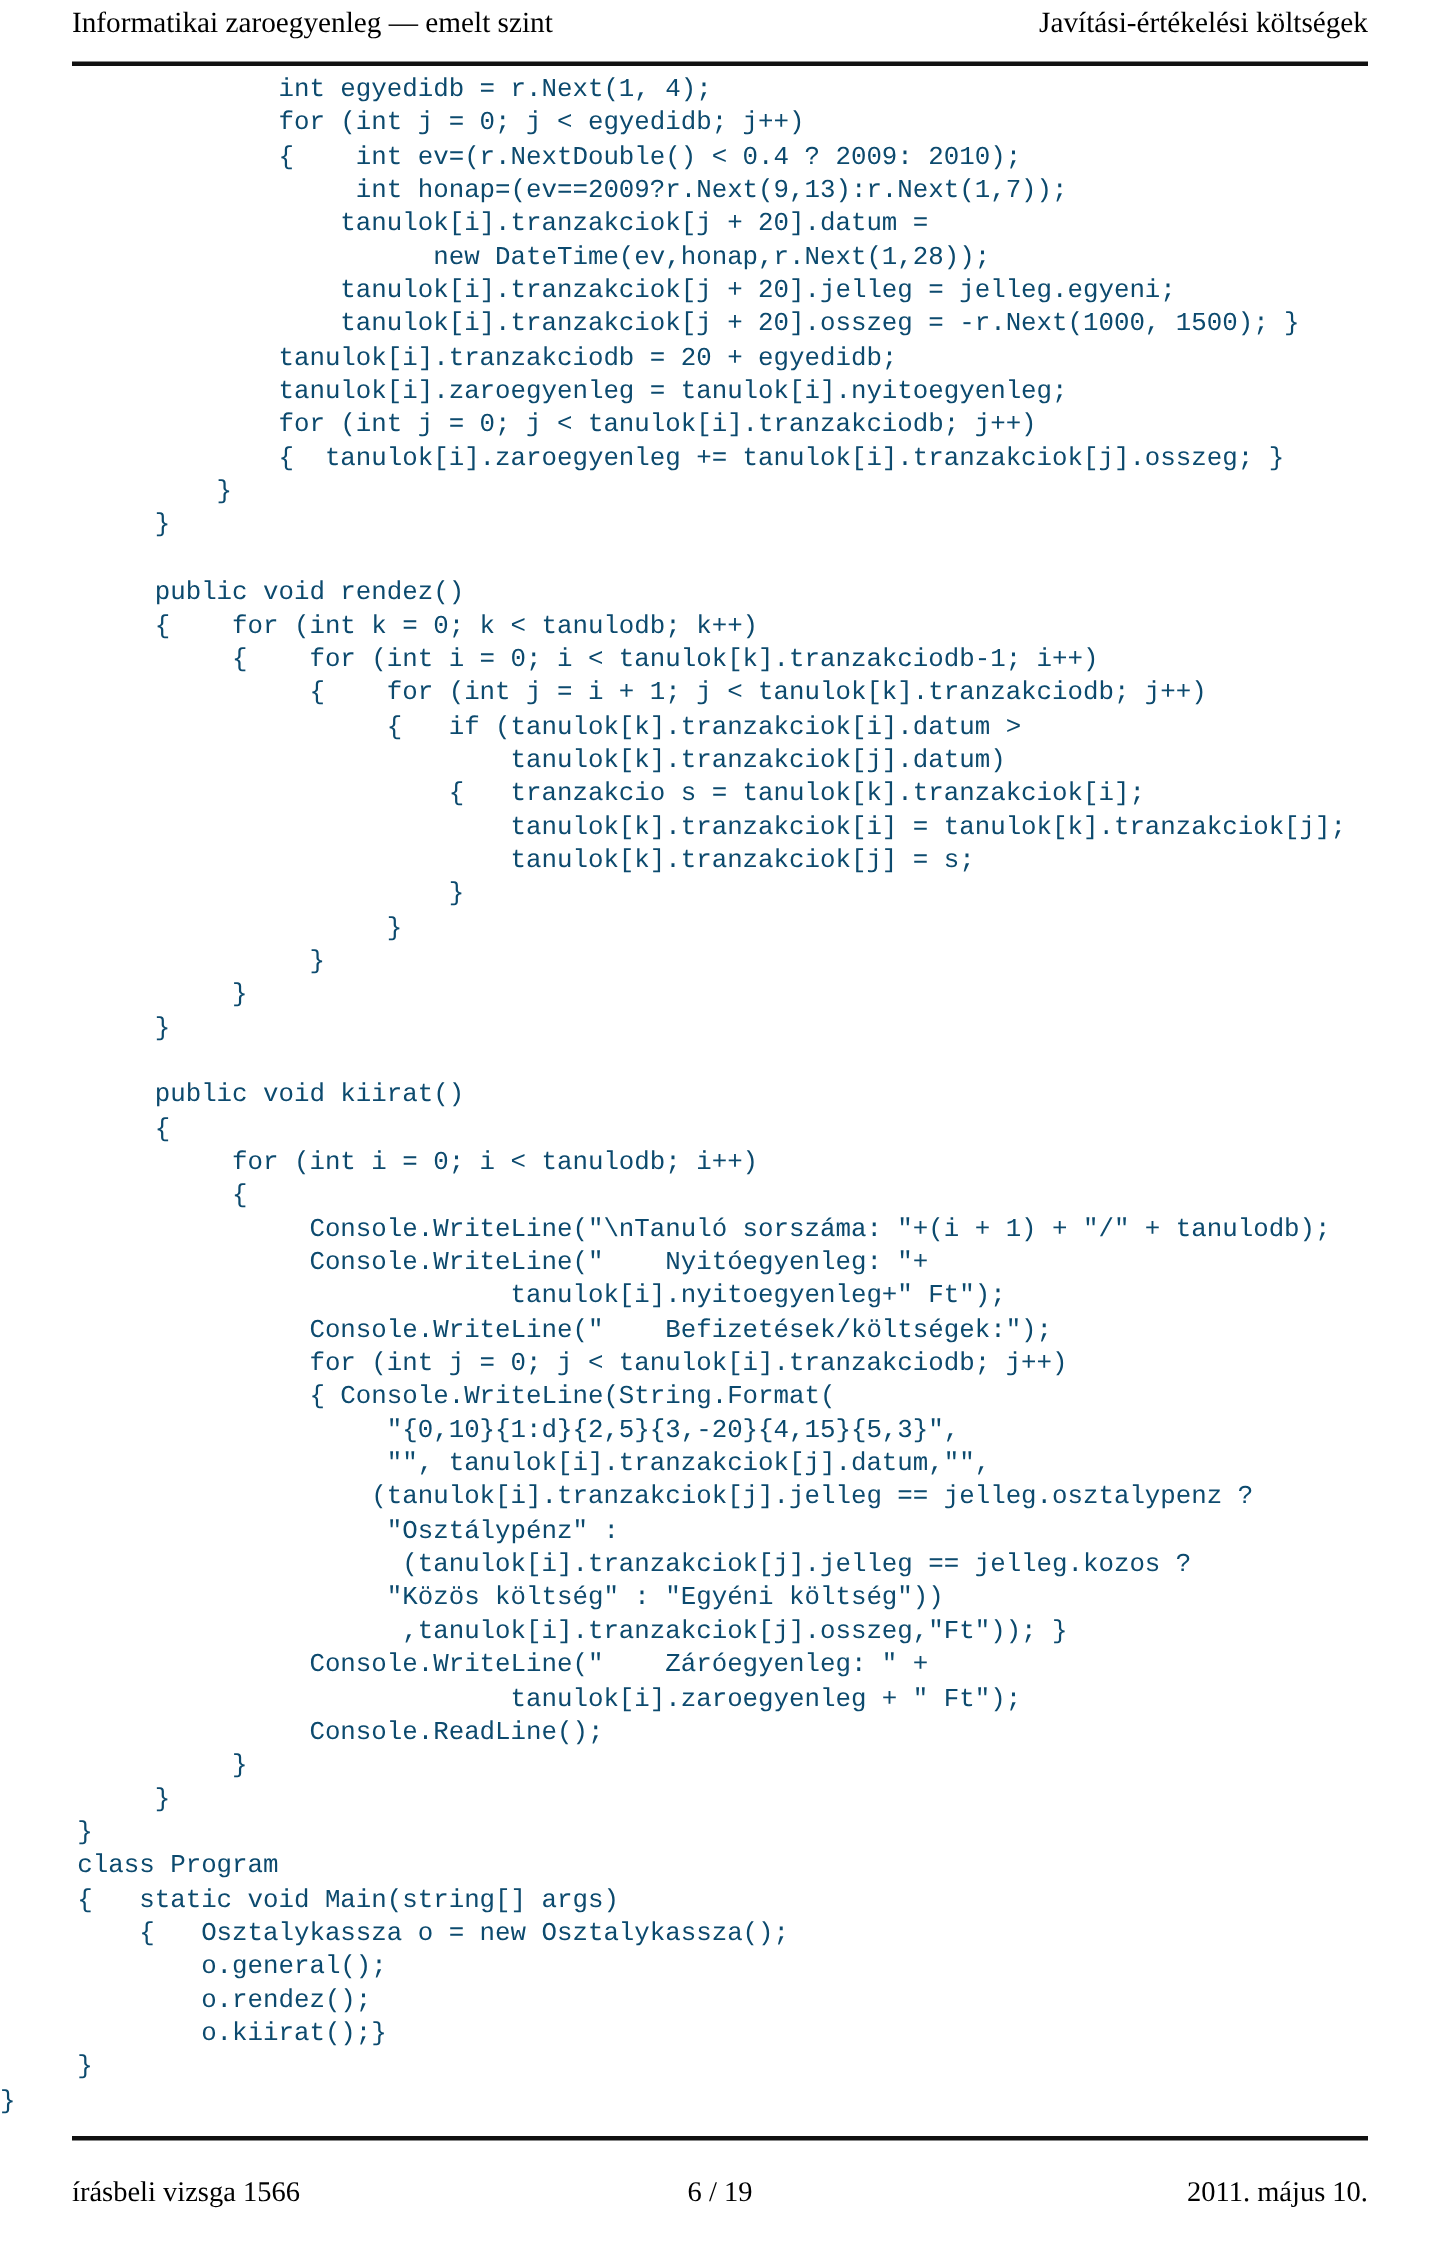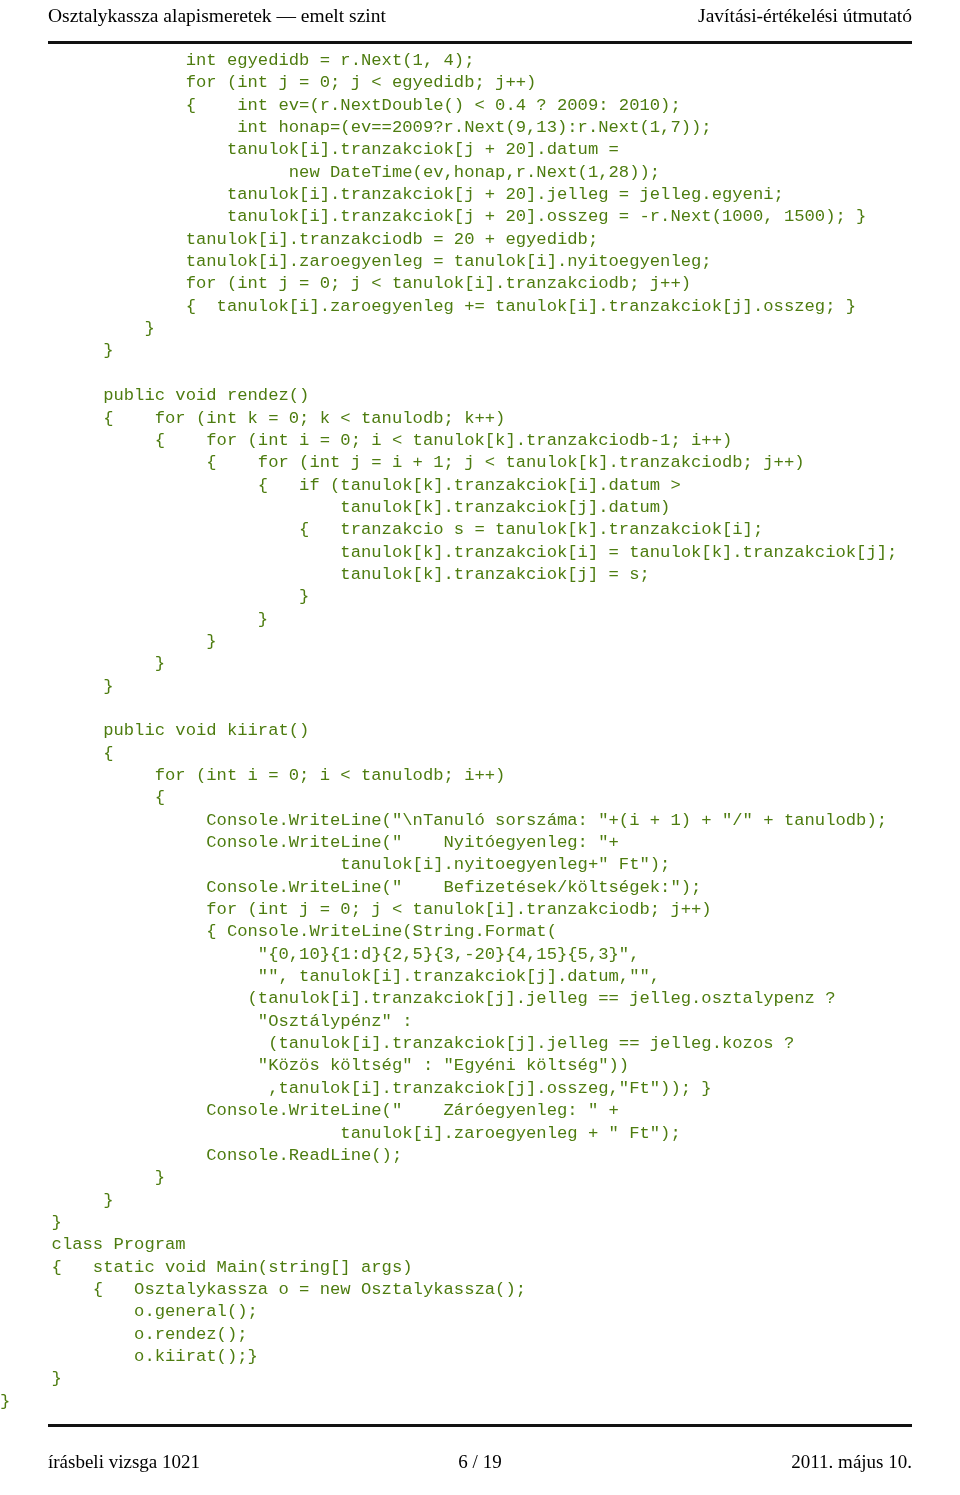--- a/index.html
+++ b/index.html
@@ -81,45 +81,45 @@
   .code-block {
     position: absolute;
     left: 0px;
     top: 50px;
     width: 960px;
     font-family: "Liberation Mono", "DejaVu Sans Mono", monospace;
     font-size: 17.2px;
     line-height: 22.35px;
     letter-spacing: 0px;
     white-space: pre;
-    color: #4d7c0f;
+    color: #0c4a6e;
   }
   .code-line {
     display: block;
     height: 22.35px;
     white-space: pre;
     font-family: "Liberation Mono", "DejaVu Sans Mono", monospace;
   }
   .code-line.blank { color: transparent; }
 </style>
 </head>
 <body>
 
 <div class="page">
 
   <div class="page-header">
-    <span class="hdr-left">Osztalykassza alapismeretek — emelt szint</span>
-    <span class="hdr-right">Javítási-értékelési útmutató</span>
+    <span class="hdr-left">Informatikai zaroegyenleg — emelt szint</span>
+    <span class="hdr-right">Javítási-értékelési költségek</span>
   </div>
 
   <hr class="rule rule-top">
 
   <div class="code-block" id="code-block"><div class="code-line">                  int egyedidb = r.Next(1, 4);</div><div class="code-line">                  for (int j = 0; j &lt; egyedidb; j++)</div><div class="code-line">                  {    int ev=(r.NextDouble() &lt; 0.4 ? 2009: 2010);</div><div class="code-line">                       int honap=(ev==2009?r.Next(9,13):r.Next(1,7));</div><div class="code-line">                      tanulok[i].tranzakciok[j + 20].datum =</div><div class="code-line">                            new DateTime(ev,honap,r.Next(1,28));</div><div class="code-line">                      tanulok[i].tranzakciok[j + 20].jelleg = jelleg.egyeni;</div><div class="code-line">                      tanulok[i].tranzakciok[j + 20].osszeg = -r.Next(1000, 1500); }</div><div class="code-line">                  tanulok[i].tranzakciodb = 20 + egyedidb;</div><div class="code-line">                  tanulok[i].zaroegyenleg = tanulok[i].nyitoegyenleg;</div><div class="code-line">                  for (int j = 0; j &lt; tanulok[i].tranzakciodb; j++)</div><div class="code-line">                  {  tanulok[i].zaroegyenleg += tanulok[i].tranzakciok[j].osszeg; }</div><div class="code-line">              }</div><div class="code-line">          }</div><div class="code-line blank">&nbsp;</div><div class="code-line">          public void rendez()</div><div class="code-line">          {    for (int k = 0; k &lt; tanulodb; k++)</div><div class="code-line">               {    for (int i = 0; i &lt; tanulok[k].tranzakciodb-1; i++)</div><div class="code-line">                    {    for (int j = i + 1; j &lt; tanulok[k].tranzakciodb; j++)</div><div class="code-line">                         {   if (tanulok[k].tranzakciok[i].datum &gt;</div><div class="code-line">                                 tanulok[k].tranzakciok[j].datum)</div><div class="code-line">                             {   tranzakcio s = tanulok[k].tranzakciok[i];</div><div class="code-line">                                 tanulok[k].tranzakciok[i] = tanulok[k].tranzakciok[j];</div><div class="code-line">                                 tanulok[k].tranzakciok[j] = s;</div><div class="code-line">                             }</div><div class="code-line">                         }</div><div class="code-line">                    }</div><div class="code-line">               }</div><div class="code-line">          }</div><div class="code-line blank">&nbsp;</div><div class="code-line">          public void kiirat()</div><div class="code-line">          {</div><div class="code-line">               for (int i = 0; i &lt; tanulodb; i++)</div><div class="code-line">               {</div><div class="code-line">                    Console.WriteLine("\nTanuló sorszáma: "+(i + 1) + "/" + tanulodb);</div><div class="code-line">                    Console.WriteLine("    Nyitóegyenleg: "+</div><div class="code-line">                                 tanulok[i].nyitoegyenleg+" Ft");</div><div class="code-line">                    Console.WriteLine("    Befizetések/költségek:");</div><div class="code-line">                    for (int j = 0; j &lt; tanulok[i].tranzakciodb; j++)</div><div class="code-line">                    { Console.WriteLine(String.Format(</div><div class="code-line">                         "{0,10}{1:d}{2,5}{3,-20}{4,15}{5,3}",</div><div class="code-line">                         "", tanulok[i].tranzakciok[j].datum,"",</div><div class="code-line">                        (tanulok[i].tranzakciok[j].jelleg == jelleg.osztalypenz ?</div><div class="code-line">                         "Osztálypénz" :</div><div class="code-line">                          (tanulok[i].tranzakciok[j].jelleg == jelleg.kozos ?</div><div class="code-line">                         "Közös költség" : "Egyéni költség"))</div><div class="code-line">                          ,tanulok[i].tranzakciok[j].osszeg,"Ft")); }</div><div class="code-line">                    Console.WriteLine("    Záróegyenleg: " +</div><div class="code-line">                                 tanulok[i].zaroegyenleg + " Ft");</div><div class="code-line">                    Console.ReadLine();</div><div class="code-line">               }</div><div class="code-line">          }</div><div class="code-line">     }</div><div class="code-line">     class Program</div><div class="code-line">     {   static void Main(string[] args)</div><div class="code-line">         {   Osztalykassza o = new Osztalykassza();</div><div class="code-line">             o.general();</div><div class="code-line">             o.rendez();</div><div class="code-line">             o.kiirat();}</div><div class="code-line">     }</div><div class="code-line">}</div></div>
 
   <hr class="rule rule-bottom">
 
   <div class="page-footer">
-    <span class="ftr-left">írásbeli vizsga 1021</span>
+    <span class="ftr-left">írásbeli vizsga 1566</span>
     <span class="ftr-center">6 / 19</span>
     <span class="ftr-right">2011. május 10.</span>
   </div>
 
 </div>
 
 </body></html>

